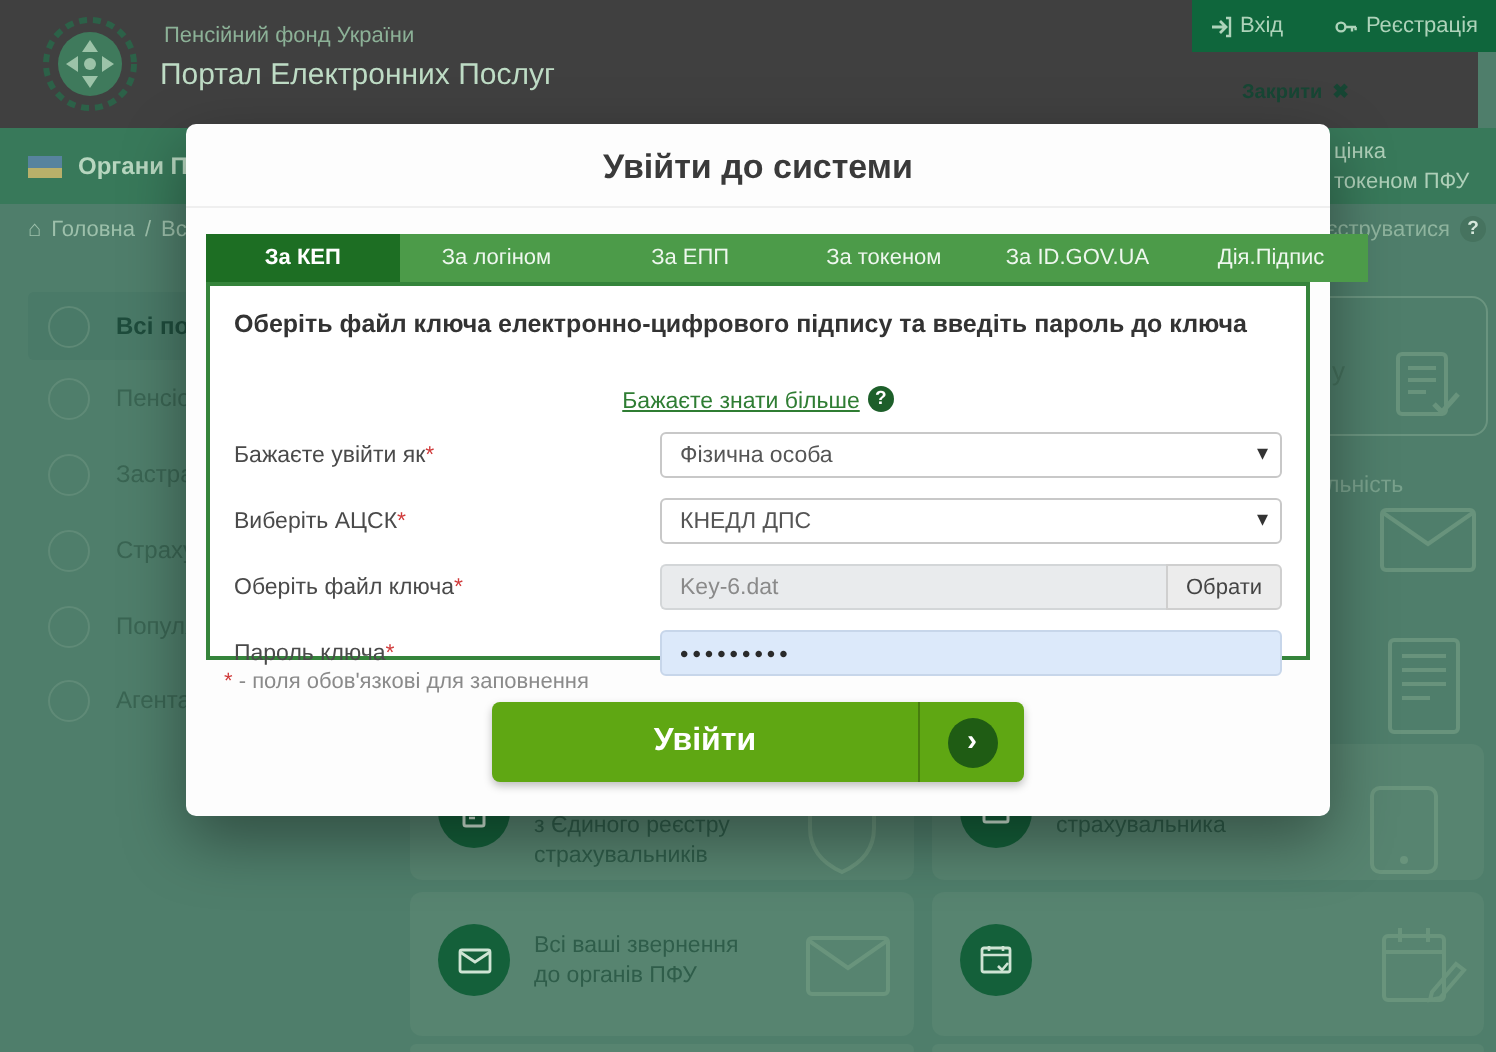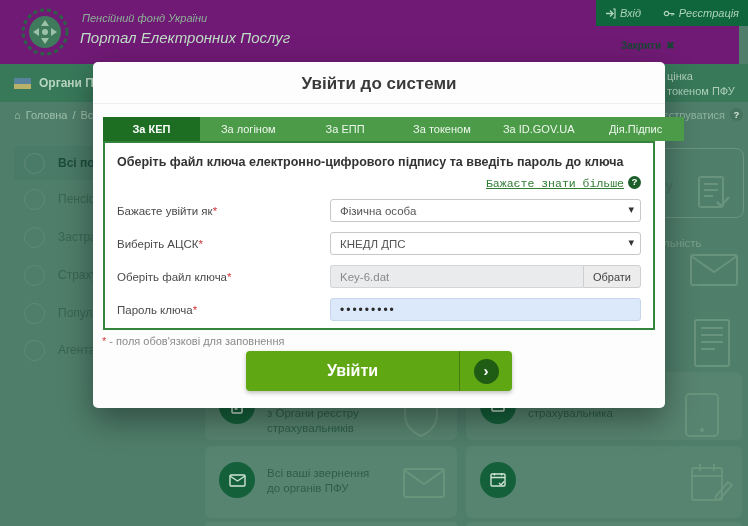--- a/index.html
+++ b/index.html
@@ -1,20 +1,20 @@
 <!DOCTYPE html>
 <html><head>
 <meta charset="utf-8">
 <style>
   html,body{margin:0;padding:0;background:#2b2b2b;}
   .canvas{position:relative;width:748px;height:526px;overflow:hidden;
           font-family:"Liberation Sans",sans-serif;background:#4f7e6b;}
 
   
-  .header{position:absolute;left:0;top:0;width:739px;height:64px;background:#701a75;font-style:italic;}
+  .header{position:absolute;left:0;top:0;width:739px;height:64px;background:#404040;}
   .logo{position:absolute;left:20px;top:7px;width:50px;height:50px;}
   .org-name{position:absolute;left:82px;top:12px;font-size:11px;color:#8cb197;}
   .portal-title{position:absolute;left:80px;top:29px;font-size:15px;color:#bedcc5;}
   .topstrip{position:absolute;left:596px;top:0;width:152px;height:26px;background:#0f663c;
             display:flex;align-items:center;justify-content:space-between;padding:0 9px;box-sizing:border-box;}
   .topstrip .tbtn{display:flex;align-items:center;gap:4px;font-size:11px;color:#aed3ba;cursor:pointer;}
   .close-btn{position:absolute;left:621px;top:40px;font-size:10px;font-weight:bold;color:#174634;
              display:flex;gap:5px;align-items:center;cursor:pointer;z-index:5;}
 
   .navbar{position:absolute;left:0;top:64px;width:748px;height:38px;background:#38795a;}
@@ -56,21 +56,21 @@
   .modal-title{height:41px;line-height:44px;text-align:center;font-size:17px;font-weight:bold;
                color:#3a3a3a;border-bottom:1px solid #efefef;}
   .tabbar{position:absolute;left:10px;top:55px;width:581px;height:24px;background:#4c9b49;
           display:flex;}
   .tab{flex:1;display:flex;align-items:center;justify-content:center;font-size:11px;
        color:#eef7ee;cursor:pointer;white-space:nowrap;}
   .tab.active{background:#1d6e23;font-weight:bold;color:#ffffff;}
   .formbox{position:absolute;left:10px;top:79px;width:552px;height:189px;box-sizing:border-box;
            border:2px solid #35843b;background:#ffffff;padding:12px 12px 0 12px;}
   .form-heading{font-size:12.5px;font-weight:bold;color:#333333;}
-  .more-row{text-align:right;margin-top:5px;height:15px;font-family:Liberation Mono, monospace;}
+  .more-row{text-align:center;margin-top:22px;height:15px;}
   .more-link{font-size:11.5px;color:#2f7d33;text-decoration:underline;cursor:pointer;}
   .more-badge{display:inline-flex;width:13px;height:13px;border-radius:50%;background:#1d5f2a;
               color:#fff;font-size:9.5px;font-weight:bold;align-items:center;justify-content:center;
               vertical-align:middle;margin-left:4px;}
   .frow{display:flex;align-items:center;margin-top:10px;height:23px;gap:47px;}
   .flabel{width:166px;flex:none;font-size:11.5px;color:#4a4a4a;}
   .req{color:#d03b3b;}
   .fctrl{flex:1;position:relative;}
   .selectbox{height:23px;box-sizing:border-box;border:1px solid #c8c8c8;border-radius:3px;
              background:#fff;display:flex;align-items:center;padding:0 20px 0 9px;
@@ -79,21 +79,21 @@
   .filewrap{display:flex;height:23px;}
   .filebox{flex:1;box-sizing:border-box;border:1px solid #d3d6d8;border-right:none;
            border-radius:3px 0 0 3px;background:#e9ebed;display:flex;align-items:center;
            padding:0 9px;font-size:11.5px;color:#8a8a8a;}
   .filebtn{width:58px;box-sizing:border-box;border:1px solid #cfcfcf;border-radius:0 3px 3px 0;
            background:#ececec;display:flex;align-items:center;justify-content:center;
            font-size:11px;color:#444;cursor:pointer;}
   .pwd{width:100%;height:23px;box-sizing:border-box;border:1px solid #c7d6ea;border-radius:3px;
        background:#dce9fa;font-size:12px;letter-spacing:2px;color:#2a2a2a;padding:0 9px;
        font-family:"Liberation Sans",sans-serif;outline:none;}
-  .footnote{position:absolute;left:9px;top:273px;font-size:11px;color:#8a8a8a;}
+  .footnote{position:absolute;left:19px;top:273px;font-size:11px;color:#8a8a8a;}
   .submit{position:absolute;left:153px;top:289px;width:266px;height:40px;background:#5fa713;
           border-radius:4px;display:flex;align-items:stretch;cursor:pointer;
           box-shadow:0 2px 4px rgba(0,0,0,.25);}
   .submit .slabel{flex:1;display:flex;align-items:center;justify-content:center;
                   color:#ffffff;font-size:16px;font-weight:bold;}
   .submit .sarrow{width:52px;border-left:1px solid rgba(0,0,0,.25);display:flex;
                   align-items:center;justify-content:center;}
   .acircle{width:25px;height:25px;border-radius:50%;background:#1f5c14;color:#fff;
            display:flex;align-items:center;justify-content:center;font-size:15px;
            font-weight:bold;padding-bottom:2px;box-sizing:border-box;}
@@ -214,21 +214,21 @@
   </div>
 
   <div class="card" style="left:205px;top:372px;width:252px;height:68px;">
     <div class="circle">
       <svg width="16" height="16" viewBox="0 0 16 16">
           <rect x="3" y="1" width="10" height="14" rx="1" fill="none" stroke="#cfe4d4" stroke-width="1.5"></rect>
           <path d="M5.5 5h5M5.5 8h5M5.5 11h3" stroke="#cfe4d4" stroke-width="1.3"></path>
         </svg>
     </div>
     <div class="ctext" style="top:34px;">
-      <div>з Органи реєстру</div>
+      <div>з Єдиного реєстру</div>
       <div>страхувальників</div>
     </div>
     <div class="ghost" style="left:196px;top:22px;">
       <svg width="40" height="44" viewBox="0 0 40 44">
           <path d="M20 2l16 6v12c0 11-7 18-16 22C11 38 4 31 4 20V8z" fill="none" stroke="#6d977f" stroke-width="2"></path>
         </svg>
     </div>
   </div>
 
   <div class="card" style="left:466px;top:372px;width:276px;height:68px;">

